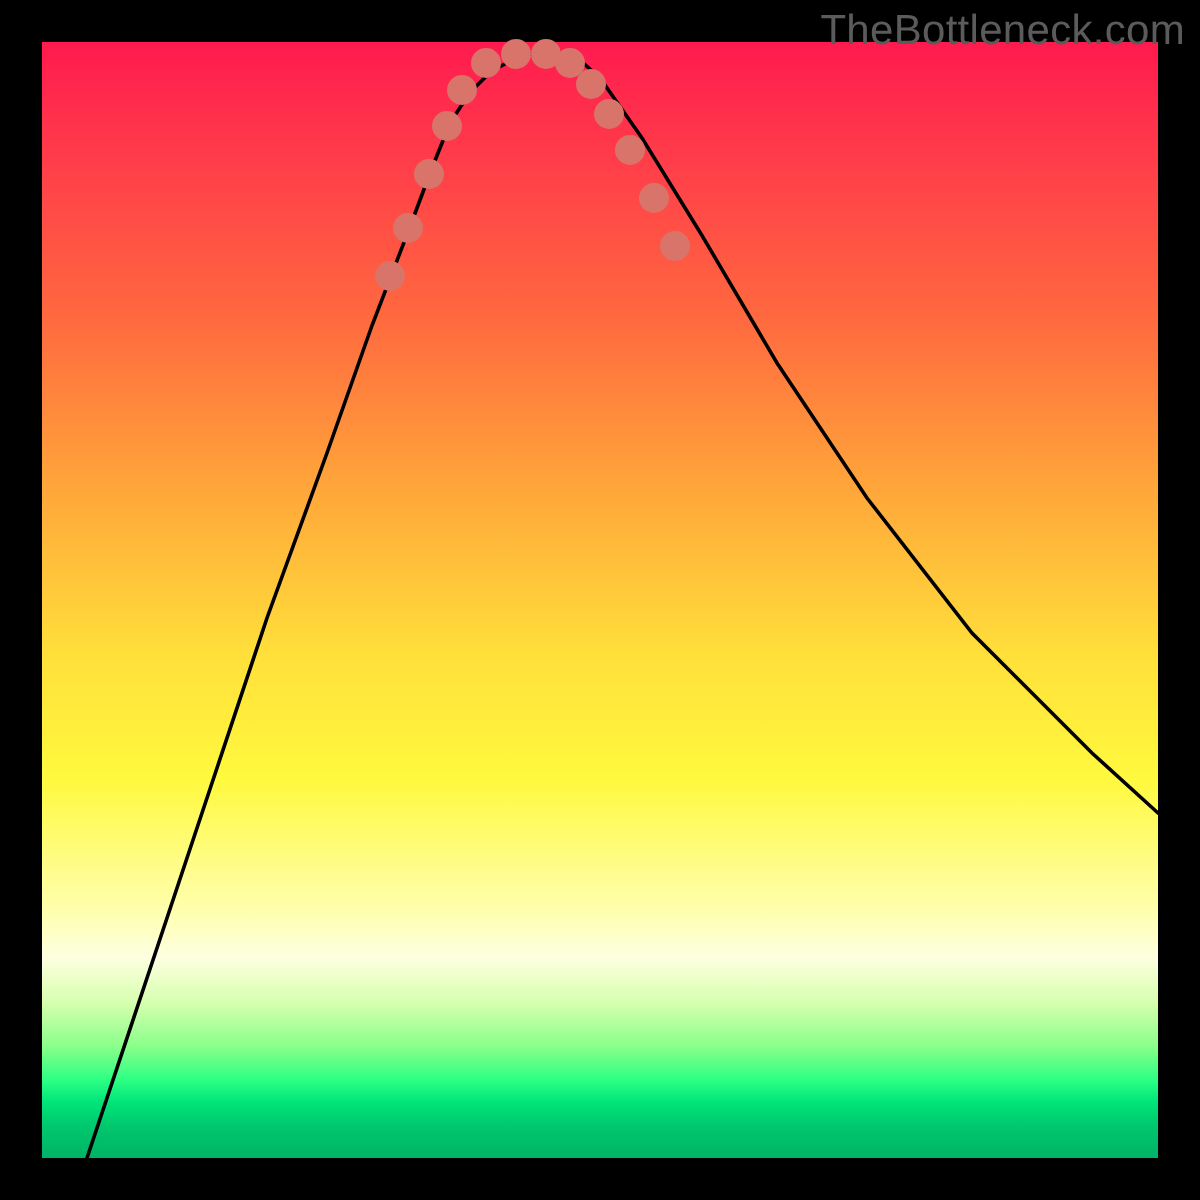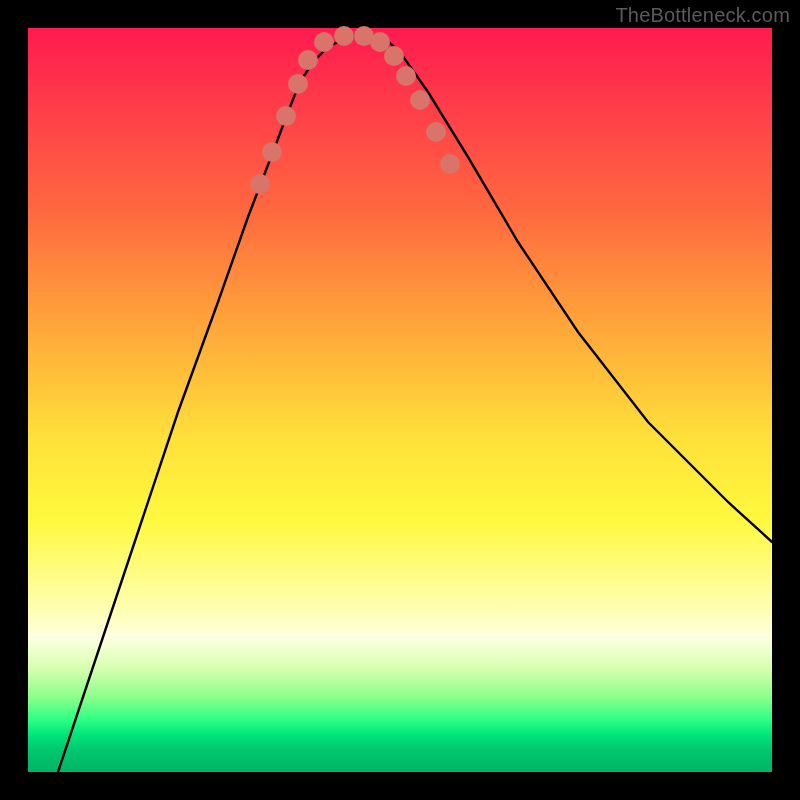--- a/index.html
+++ b/index.html
@@ -32,21 +32,21 @@
       #00e57a 95%,
       #00c96e 97%,
       #00b366 100%
     );
   }
   .watermark {
     position: absolute;
     top: 4px;
     right: 10px;
     color: #5b5b5b;
-    font-size: 20px;
+    font-size: 28px;
     font-weight: 500;
     letter-spacing: 0.2px;
   }
   svg.curve {
     position: absolute;
     left: 0;
     top: 0;
     width: 744px;
     height: 744px;
     overflow: visible;

